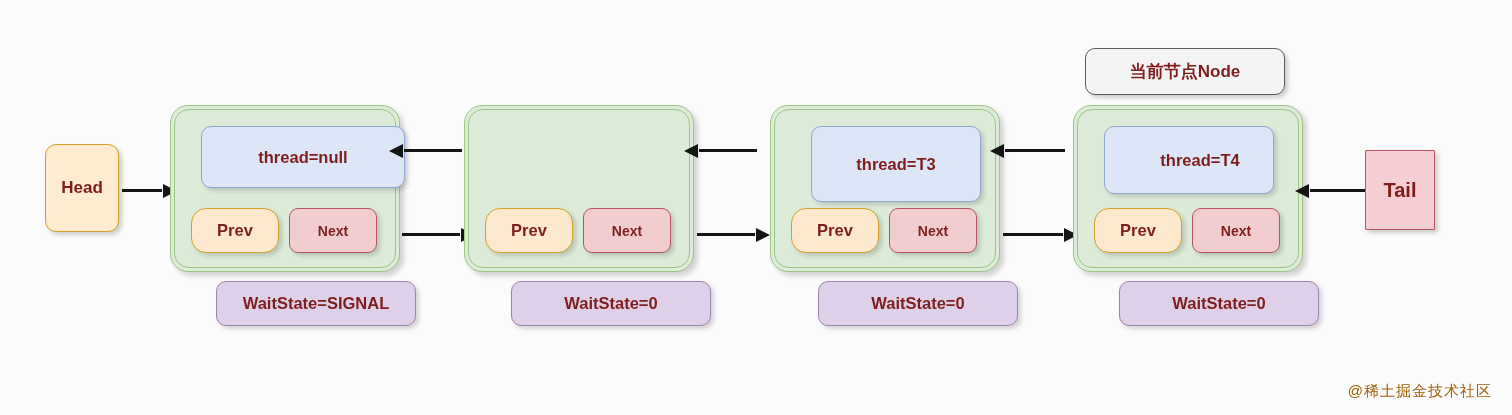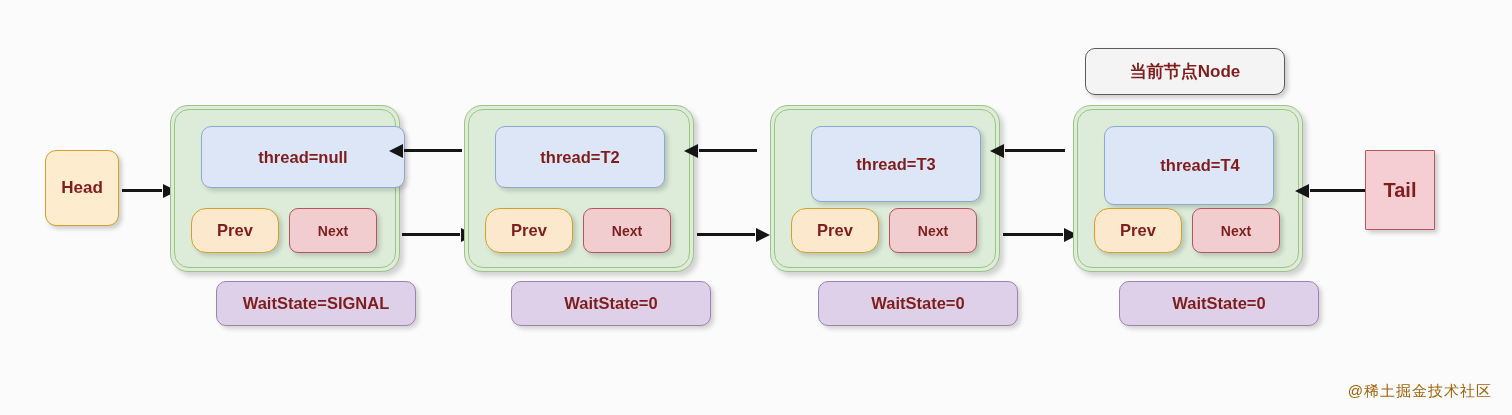--- a/index.html
+++ b/index.html
@@ -140,21 +140,21 @@
     font-size: 15px;
     letter-spacing: 1px;
     white-space: nowrap;
   }
 </style>
 </head>
 <body>
 
 <div id="canvas">
 
-  <div class="box head-box" style="left:45px; top:150px; width:74px; height:76px;">Head</div>
+  <div class="box head-box" style="left:45px; top:144px; width:74px; height:88px;">Head</div>
 
   <div class="arrow" style="left:122px; top:189px; width:40px;">
     <span class="head-r"></span>
   </div>
 
   <div class="node" style="left:170px; top:105px; width:230px; height:167px;">
     <div class="box thread-box" style="left:30px; top:20px; width:204px; height:62px;">thread=null</div>
     <div class="box prev-box" style="left:20px; top:102px; width:88px; height:45px;">Prev</div>
     <div class="box next-box" style="left:118px; top:102px; width:88px; height:45px;">Next</div>
   </div>
@@ -162,21 +162,20 @@
 
   <div class="arrow" style="left:404px; top:149px; width:58px;">
     <span class="head-l"></span>
   </div>
 
   <div class="arrow" style="left:402px; top:233px; width:58px;">
     <span class="head-r"></span>
   </div>
 
   <div class="node" style="left:464px; top:105px; width:230px; height:167px;">
-    <div class="box thread-box" style="left:30px; top:20px; width:170px; height:62px;">thread=T2</div>
     <div class="box prev-box" style="left:20px; top:102px; width:88px; height:45px;">Prev</div>
     <div class="box next-box" style="left:118px; top:102px; width:88px; height:45px;">Next</div>
   </div>
   <div class="box wait-box" style="left:480px; top:281px; width:200px; height:45px;">WaitState=0</div>
 
   <div class="arrow" style="left:699px; top:149px; width:58px;">
     <span class="head-l"></span>
   </div>
 
   <div class="arrow" style="left:697px; top:233px; width:58px;">
@@ -194,21 +193,21 @@
     <span class="head-l"></span>
   </div>
 
   <div class="arrow" style="left:1003px; top:233px; width:60px;">
     <span class="head-r"></span>
   </div>
 
   <div class="box callout-box" style="left:1085px; top:48px; width:200px; height:47px;">当前节点Node</div>
 
   <div class="node" style="left:1073px; top:105px; width:230px; height:167px;">
-    <div class="box thread-box" style="left:30px; top:20px; width:170px; height:79px;padding-left:22px;">thread=T4</div>
+    <div class="box thread-box" style="left:30px; top:20px; width:170px; height:68px;padding-left:22px;">thread=T4</div>
     <div class="box prev-box" style="left:20px; top:102px; width:88px; height:45px;">Prev</div>
     <div class="box next-box" style="left:118px; top:102px; width:88px; height:45px;">Next</div>
   </div>
   <div class="box wait-box" style="left:1088px; top:281px; width:200px; height:45px;">WaitState=0</div>
 
   <div class="arrow" style="left:1310px; top:189px; width:55px;">
     <span class="head-l"></span>
   </div>
 
   <div class="box tail-box" style="left:1365px; top:150px; width:70px; height:80px;">Tail</div>

